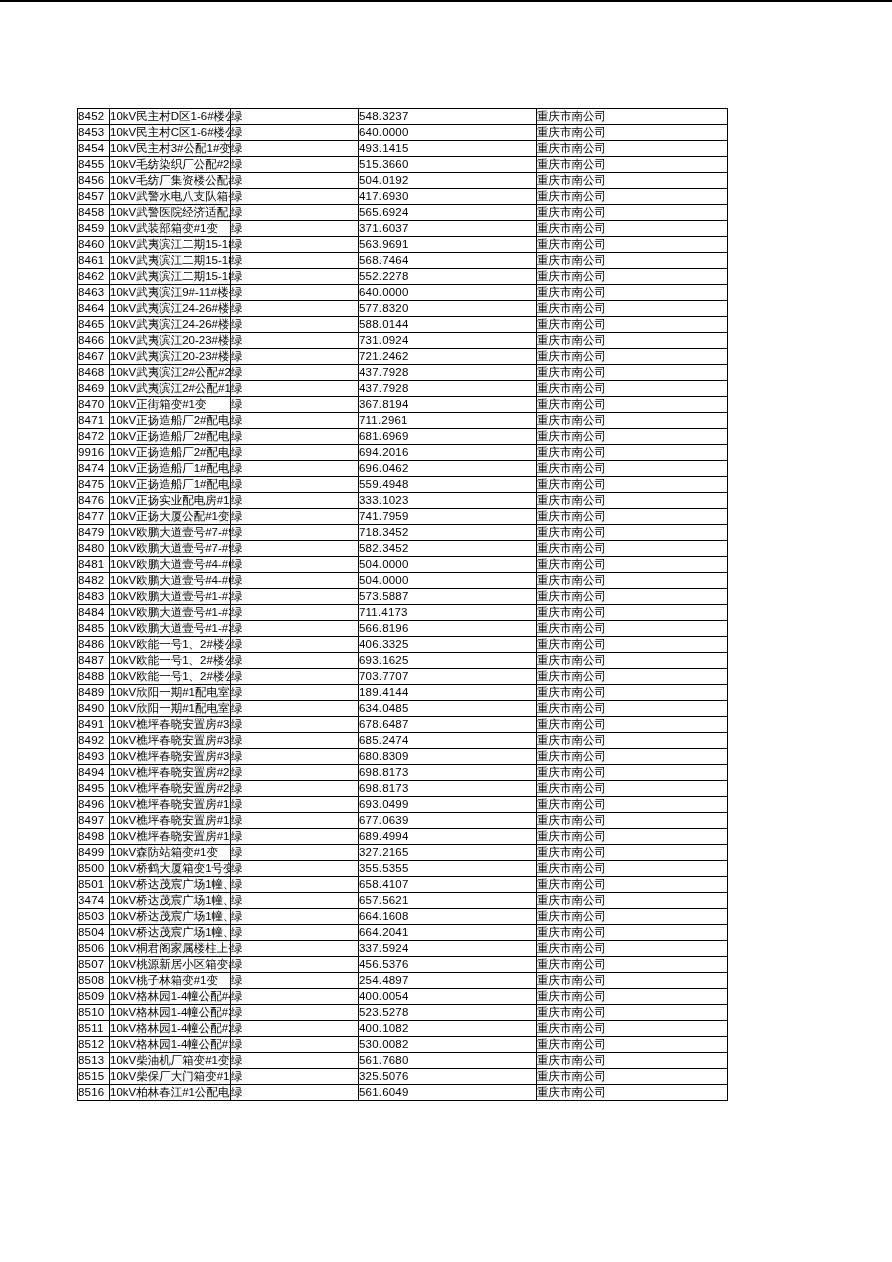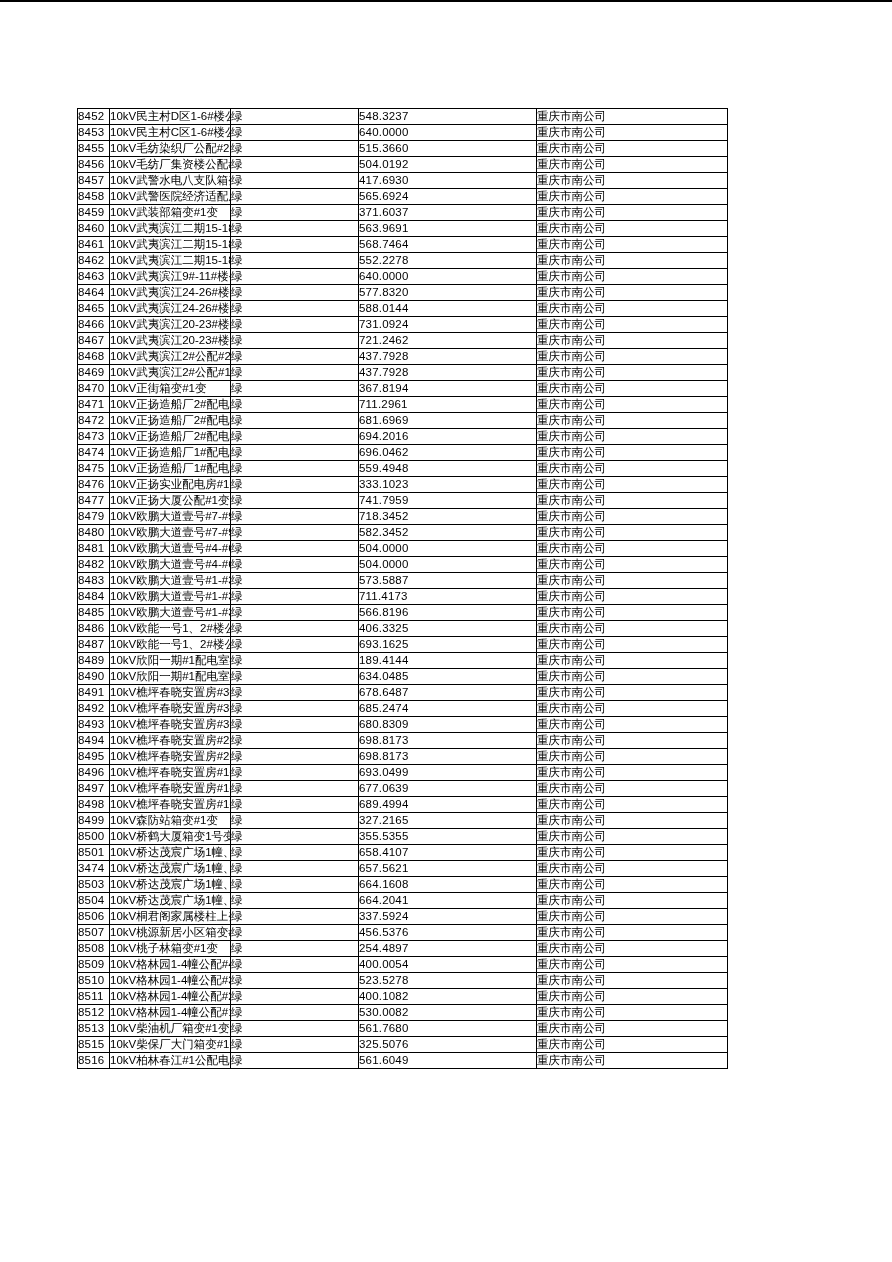--- a/index.html
+++ b/index.html
@@ -82,20 +82,27 @@
         <td class="col-company">重庆市南公司</td>
       </tr>
       <tr>
         <td class="col-id">8453</td>
         <td class="col-name">10kV民主村C区1-6#楼公</td>
         <td class="col-status">绿</td>
         <td class="col-value">640.0000</td>
         <td class="col-company">重庆市南公司</td>
       </tr>
       <tr>
+        <td class="col-id">8454</td>
+        <td class="col-name">10kV民主村3#公配1#变</td>
+        <td class="col-status">绿</td>
+        <td class="col-value">493.1415</td>
+        <td class="col-company">重庆市南公司</td>
+      </tr>
+      <tr>
         <td class="col-id">8455</td>
         <td class="col-name">10kV毛纺染织厂公配#2变</td>
         <td class="col-status">绿</td>
         <td class="col-value">515.3660</td>
         <td class="col-company">重庆市南公司</td>
       </tr>
       <tr>
         <td class="col-id">8456</td>
         <td class="col-name">10kV毛纺厂集资楼公配#1</td>
         <td class="col-status">绿</td>
@@ -208,21 +215,21 @@
         <td class="col-company">重庆市南公司</td>
       </tr>
       <tr>
         <td class="col-id">8472</td>
         <td class="col-name">10kV正扬造船厂2#配电房</td>
         <td class="col-status">绿</td>
         <td class="col-value">681.6969</td>
         <td class="col-company">重庆市南公司</td>
       </tr>
       <tr>
-        <td class="col-id">8473</td>
+        <td class="col-id">9916</td>
         <td class="col-name">10kV正扬造船厂2#配电房</td>
         <td class="col-status">绿</td>
         <td class="col-value">694.2016</td>
         <td class="col-company">重庆市南公司</td>
       </tr>
       <tr>
         <td class="col-id">8474</td>
         <td class="col-name">10kV正扬造船厂1#配电房</td>
         <td class="col-status">绿</td>
         <td class="col-value">696.0462</td>
@@ -303,20 +310,27 @@
         <td class="col-name">10kV欧能一号1、2#楼公</td>
         <td class="col-status">绿</td>
         <td class="col-value">406.3325</td>
         <td class="col-company">重庆市南公司</td>
       </tr>
       <tr>
         <td class="col-id">8487</td>
         <td class="col-name">10kV欧能一号1、2#楼公</td>
         <td class="col-status">绿</td>
         <td class="col-value">693.1625</td>
+        <td class="col-company">重庆市南公司</td>
+      </tr>
+      <tr>
+        <td class="col-id">8488</td>
+        <td class="col-name">10kV欧能一号1、2#楼公</td>
+        <td class="col-status">绿</td>
+        <td class="col-value">703.7707</td>
         <td class="col-company">重庆市南公司</td>
       </tr>
       <tr>
         <td class="col-id">8489</td>
         <td class="col-name">10kV欣阳一期#1配电室#</td>
         <td class="col-status">绿</td>
         <td class="col-value">189.4144</td>
         <td class="col-company">重庆市南公司</td>
       </tr>
       <tr>

